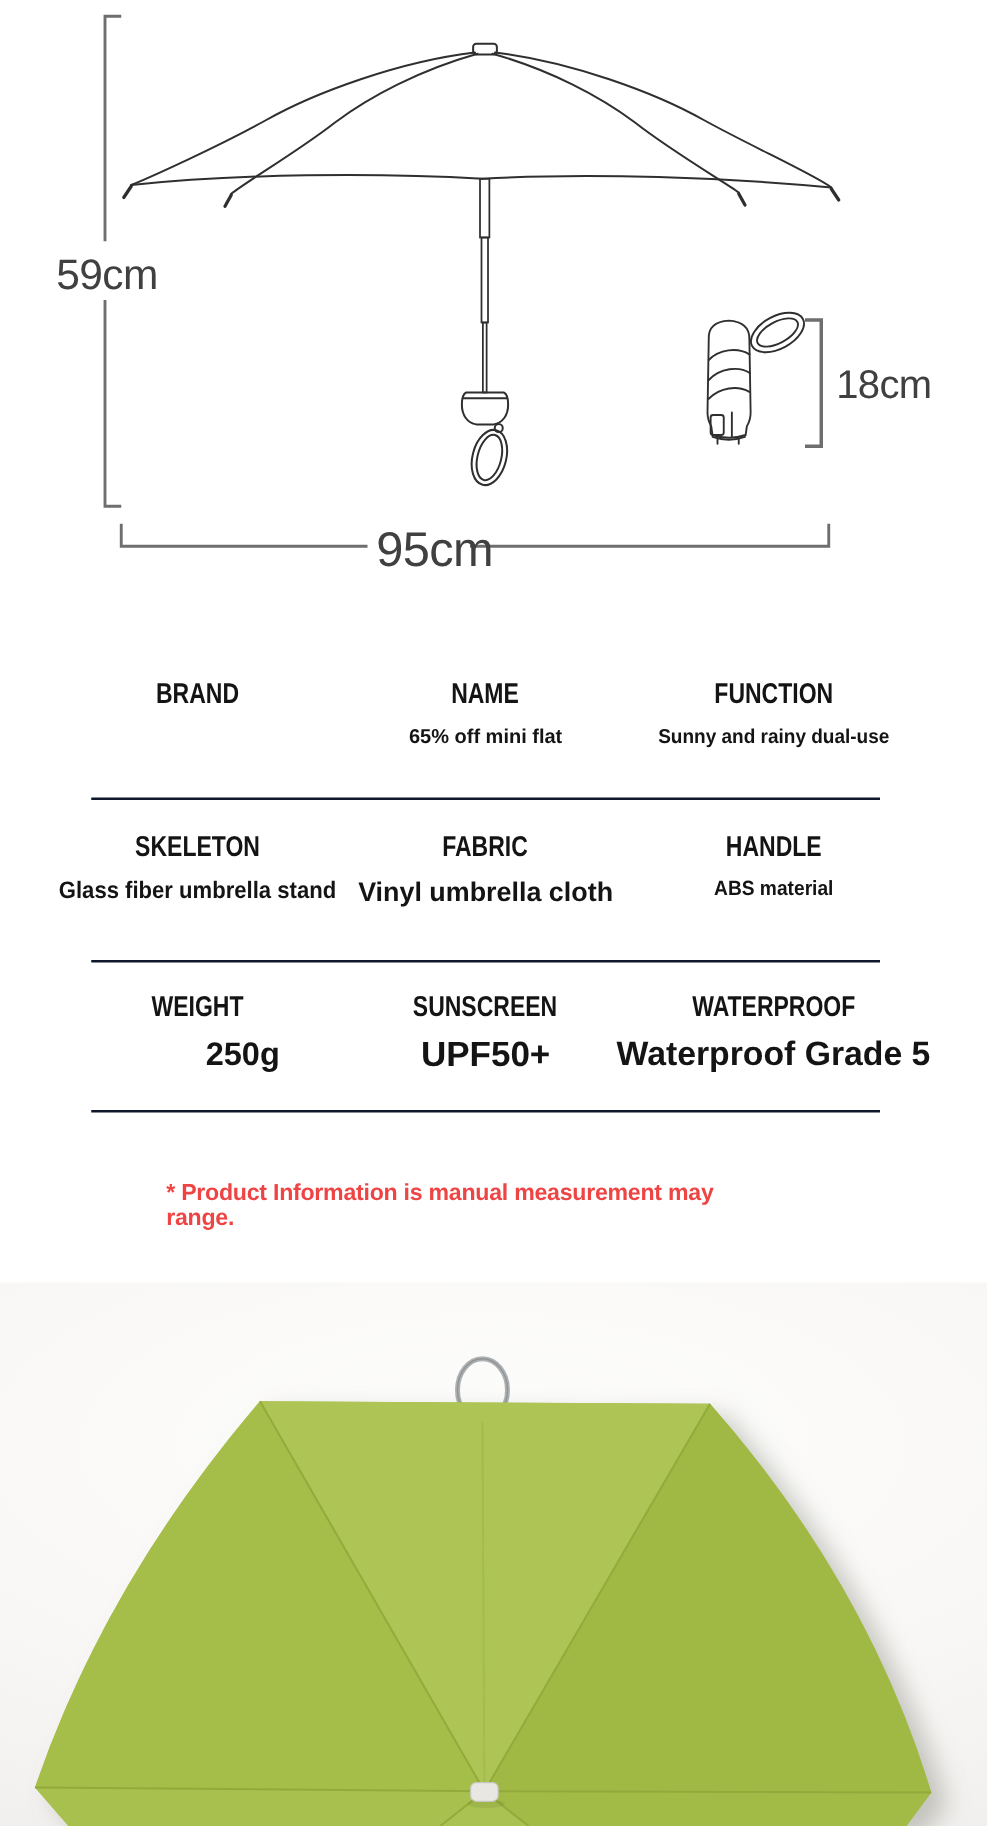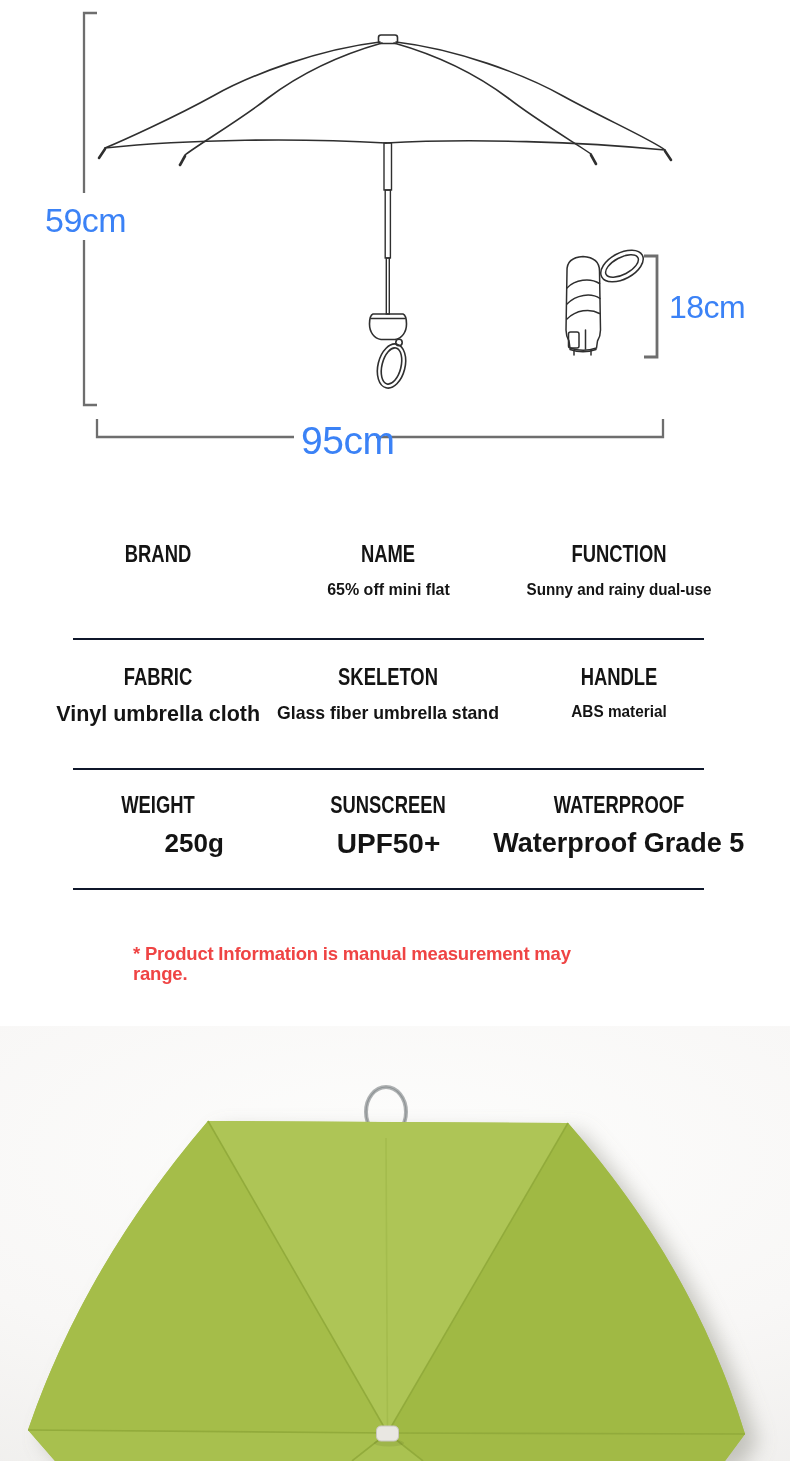--- a/index.html
+++ b/index.html
@@ -3,21 +3,21 @@
 <meta charset="utf-8">
 <style>
   html,body{margin:0;padding:0;background:#ffffff;}
   .page{
     position:relative;width:790px;height:1461px;overflow:hidden;
     background:#ffffff;font-family:"Liberation Sans",sans-serif;
   }
   
   .diagram-svg{position:absolute;left:0;top:0;}
   .dim-label{
-    position:absolute;color:#3b82f6;font-weight:400;letter-spacing:-0.5px;
+    position:absolute;color:#404040;font-weight:400;letter-spacing:-0.5px;
     white-space:nowrap;
   }
   .dim-59{left:45px;top:201px;font-size:34px;}
   .dim-95{left:301px;top:419px;font-size:39px;}
   .dim-18{left:669px;top:289px;font-size:32px;}
 
   
   .spec-table{position:absolute;left:73px;top:505px;width:631px;}
   .spec-row{
     position:relative;display:grid;grid-template-columns:27% 46% 27%;
@@ -150,26 +150,26 @@
         <span class="spec-value v-name">65% off mini flat</span>
       </div>
       <div class="spec-cell">
         <span class="spec-label">FUNCTION</span>
         <span class="spec-value v-function">Sunny and rainy dual-use</span>
       </div>
     </div>
 
     <div class="spec-row r2">
       <div class="spec-cell">
+        <span class="spec-label">SKELETON</span>
+        <span class="spec-value v-skeleton">Glass fiber umbrella stand</span>
+      </div>
+      <div class="spec-cell">
         <span class="spec-label">FABRIC</span>
         <span class="spec-value v-fabric">Vinyl umbrella cloth</span>
-      </div>
-      <div class="spec-cell">
-        <span class="spec-label">SKELETON</span>
-        <span class="spec-value v-skeleton">Glass fiber umbrella stand</span>
       </div>
       <div class="spec-cell">
         <span class="spec-label">HANDLE</span>
         <span class="spec-value v-handle">ABS material</span>
       </div>
     </div>
 
     <div class="spec-row r3">
       <div class="spec-cell">
         <span class="spec-label">WEIGHT</span>

